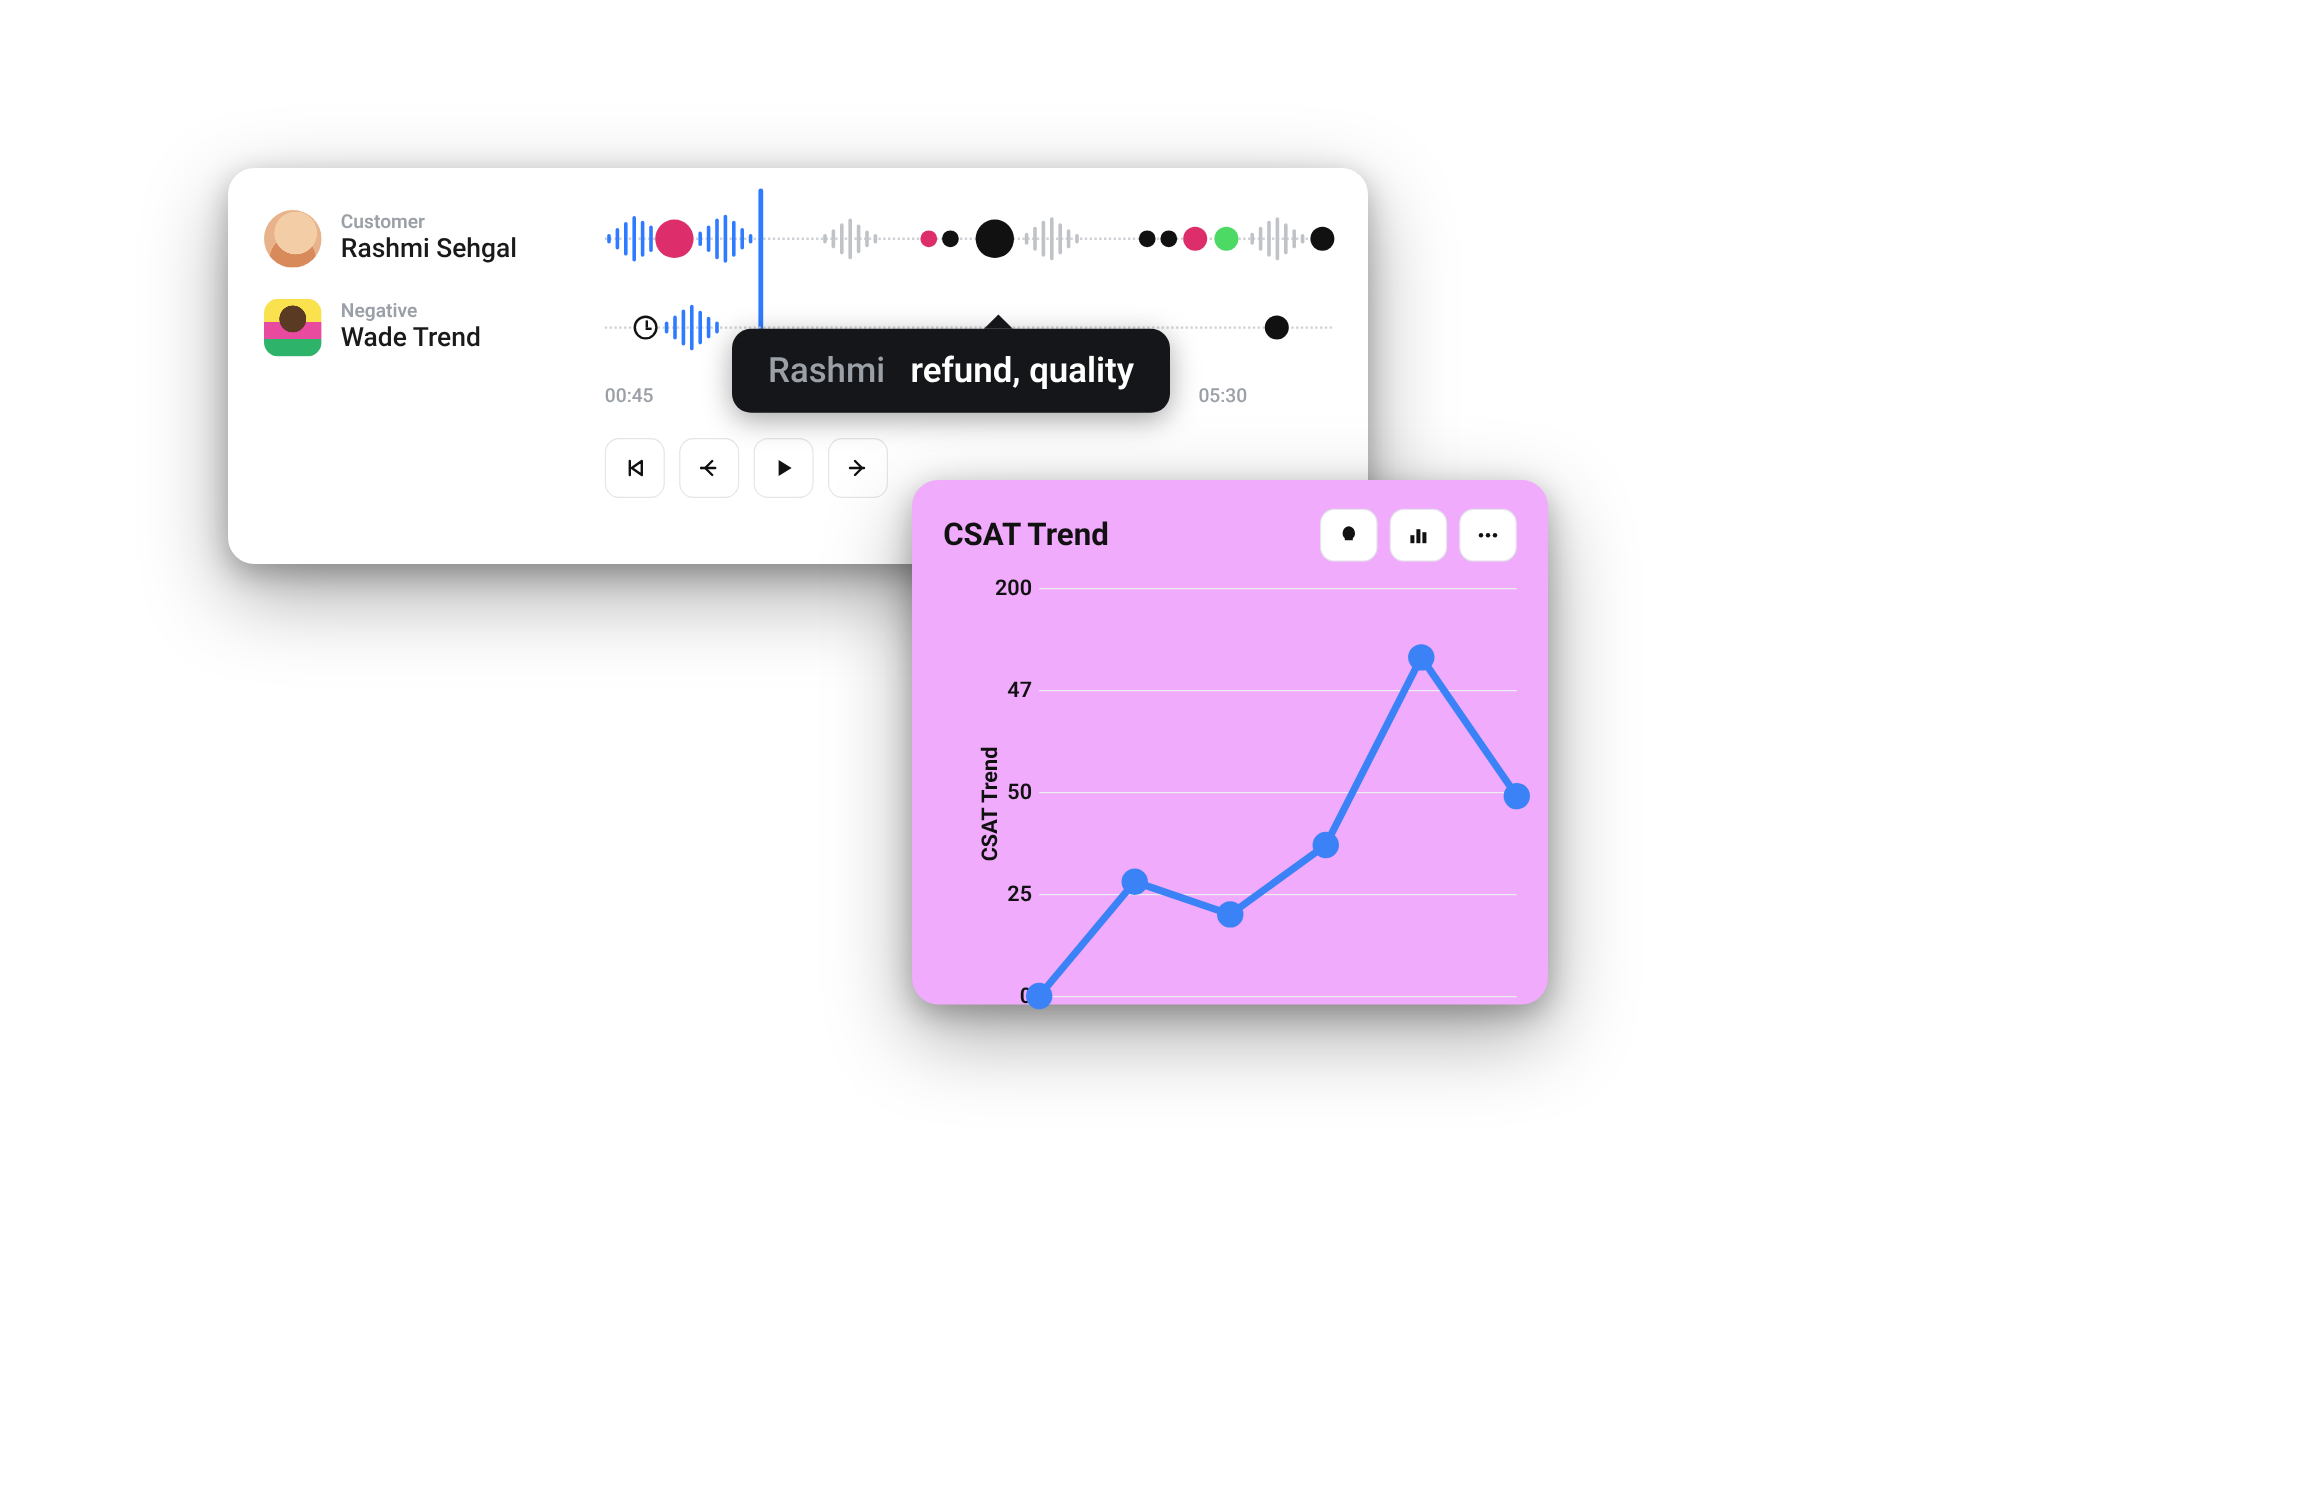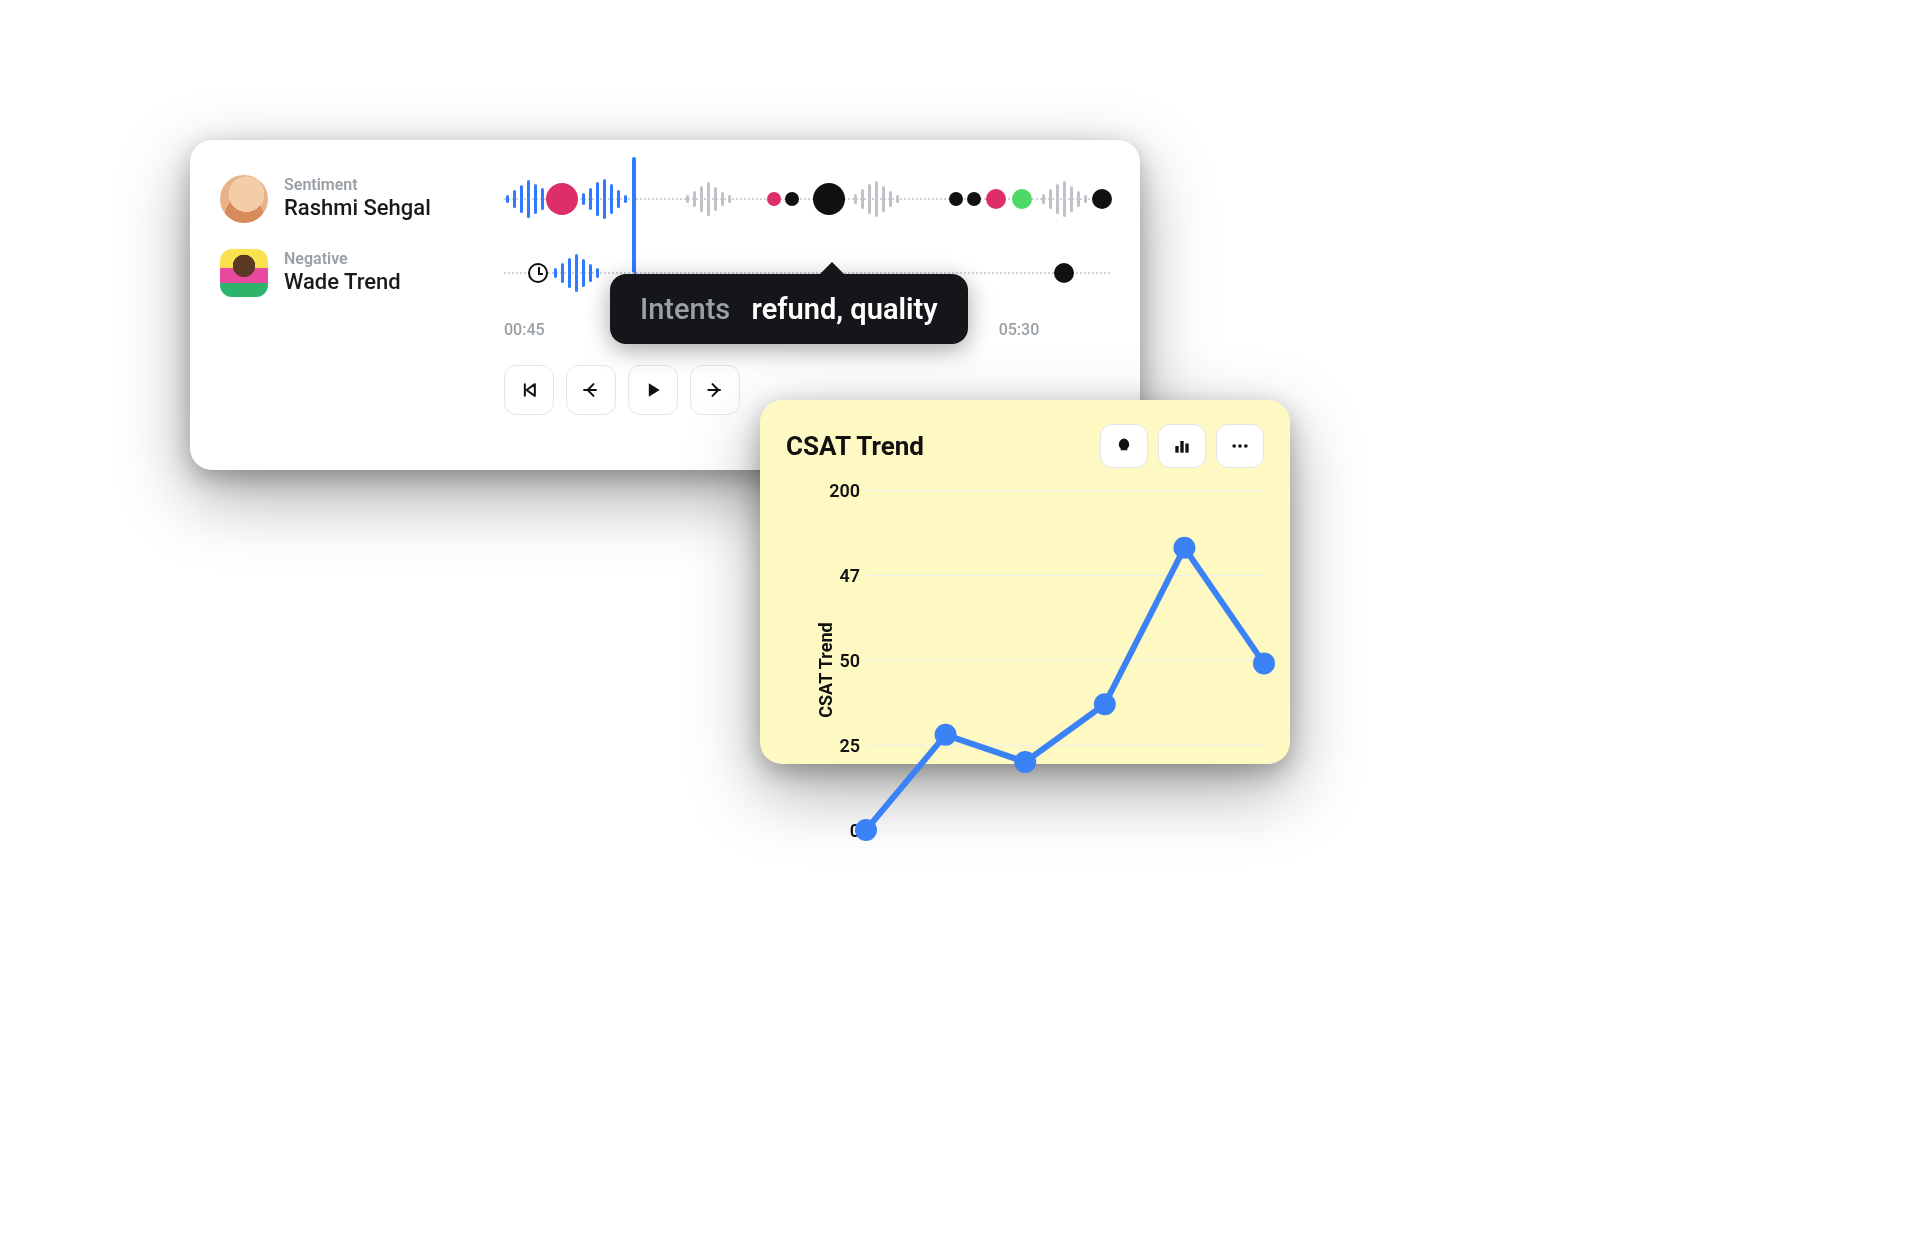--- a/index.html
+++ b/index.html
@@ -210,22 +210,22 @@
     border-bottom: 12px solid #14161a;
   }
   .tooltip .muted { color: #9aa0a6; font-weight: 500; margin-right: 14px; }
 
   
   .chart-card {
     position: absolute;
     left: 660px;
     top: 360px;
     width: 530px;
-    height: 364px;
-    background: #fef9c3;
+    height: 437px;
+    background: #f0abfc;
     border-radius: 22px;
     box-shadow: 0 25px 70px rgba(0,0,0,0.35), 0 8px 24px rgba(0,0,0,0.25);
     padding: 24px 26px;
   }
   .chart-header {
     display: flex;
     align-items: center;
     justify-content: space-between;
   }
   .chart-title {
@@ -309,21 +309,21 @@
 </head>
 <body>
 
 <div class="stage">
 
   <div class="timeline-card">
 
     <div class="speaker-row">
       <div class="avatar customer"></div>
       <div class="speaker-meta">
-        <div class="speaker-role">Sentiment</div>
+        <div class="speaker-role">Customer</div>
         <div class="speaker-name">Rashmi Sehgal</div>
       </div>
       <div class="track">
         <div class="trackline"></div>
 
         <div class="wf blue" style="left:0px;">
           <span style="height:8px"></span>
             <span style="height:18px"></span>
             <span style="height:28px"></span>
             <span style="height:38px"></span>
@@ -439,21 +439,21 @@
         <svg viewBox="0 0 24 24">
             <path d="M9 5l7 7-7 7" fill="none" stroke="#111" stroke-width="2.4" stroke-linecap="round" stroke-linejoin="round"></path>
             <path d="M4 12h14" fill="none" stroke="#111" stroke-width="2.4" stroke-linecap="round"></path>
           </svg>
       </div>
     </div>
   </div>
 
 
   <div class="tooltip bottom" style="left:510px; top:234px;">
-    <span class="muted">Intents</span>
+    <span class="muted">Rashmi</span>
     <span>refund, quality</span>
     <div class="caret" style="left:210px;"></div>
   </div>
 
   <div class="chart-card">
     <div class="chart-header">
       <div class="chart-title">CSAT Trend</div>
       <div class="chart-actions">
         <div class="chip-btn">
           <svg width="20" height="20" viewBox="0 0 24 24">

